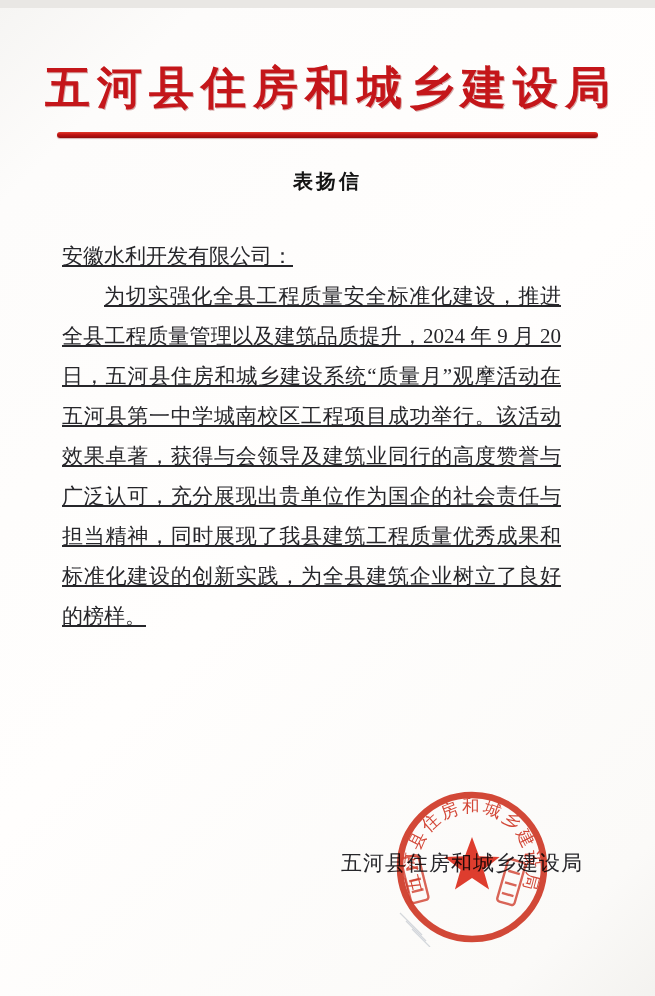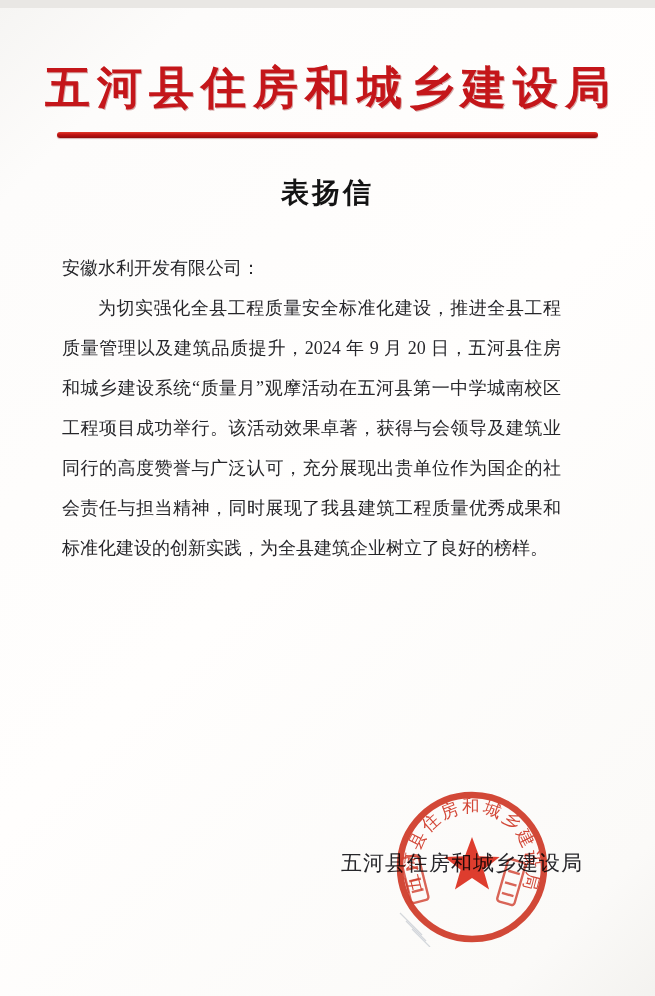--- a/index.html
+++ b/index.html
@@ -27,36 +27,37 @@
   .rule {
     position: absolute;
     top: 124px; left: 57px;
     width: 541px; height: 6px;
     border-radius: 3px;
     background: linear-gradient(180deg, #e23a2b 0%, #c01313 45%, #8f0c0c 100%);
     box-shadow: 0 1px 1px rgba(120,10,10,0.3);
   }
   .letter-title {
     position: absolute;
-    top: 166px; left: 0; right: 0;
+    top: 160px; left: 0; right: 0;
     text-align: center;
-    font-size: 28px;
+    font-size: 20px;
     font-weight: bold;
     color: #141414;
     letter-spacing: 3px;
   }
   .body-text {
     position: absolute;
-    top: 240px; left: 62px;
+    top: 228px; left: 62px;
     width: 499px;
-    font-size: 18px;
+    font-size: 21px;
     line-height: 40px;
     color: #26262a;
     text-align: justify;
     text-justify: inter-ideograph;
+    text-decoration: underline;
   }
   .salutation { margin: 0; }
   .para { margin: 0; text-indent: 2em; }
   .sign-block {
     position: absolute;
     top: 835px; right: 72px;
     text-align: center;
     font-size: 21px;
     line-height: 40px;
     color: #26262a;

